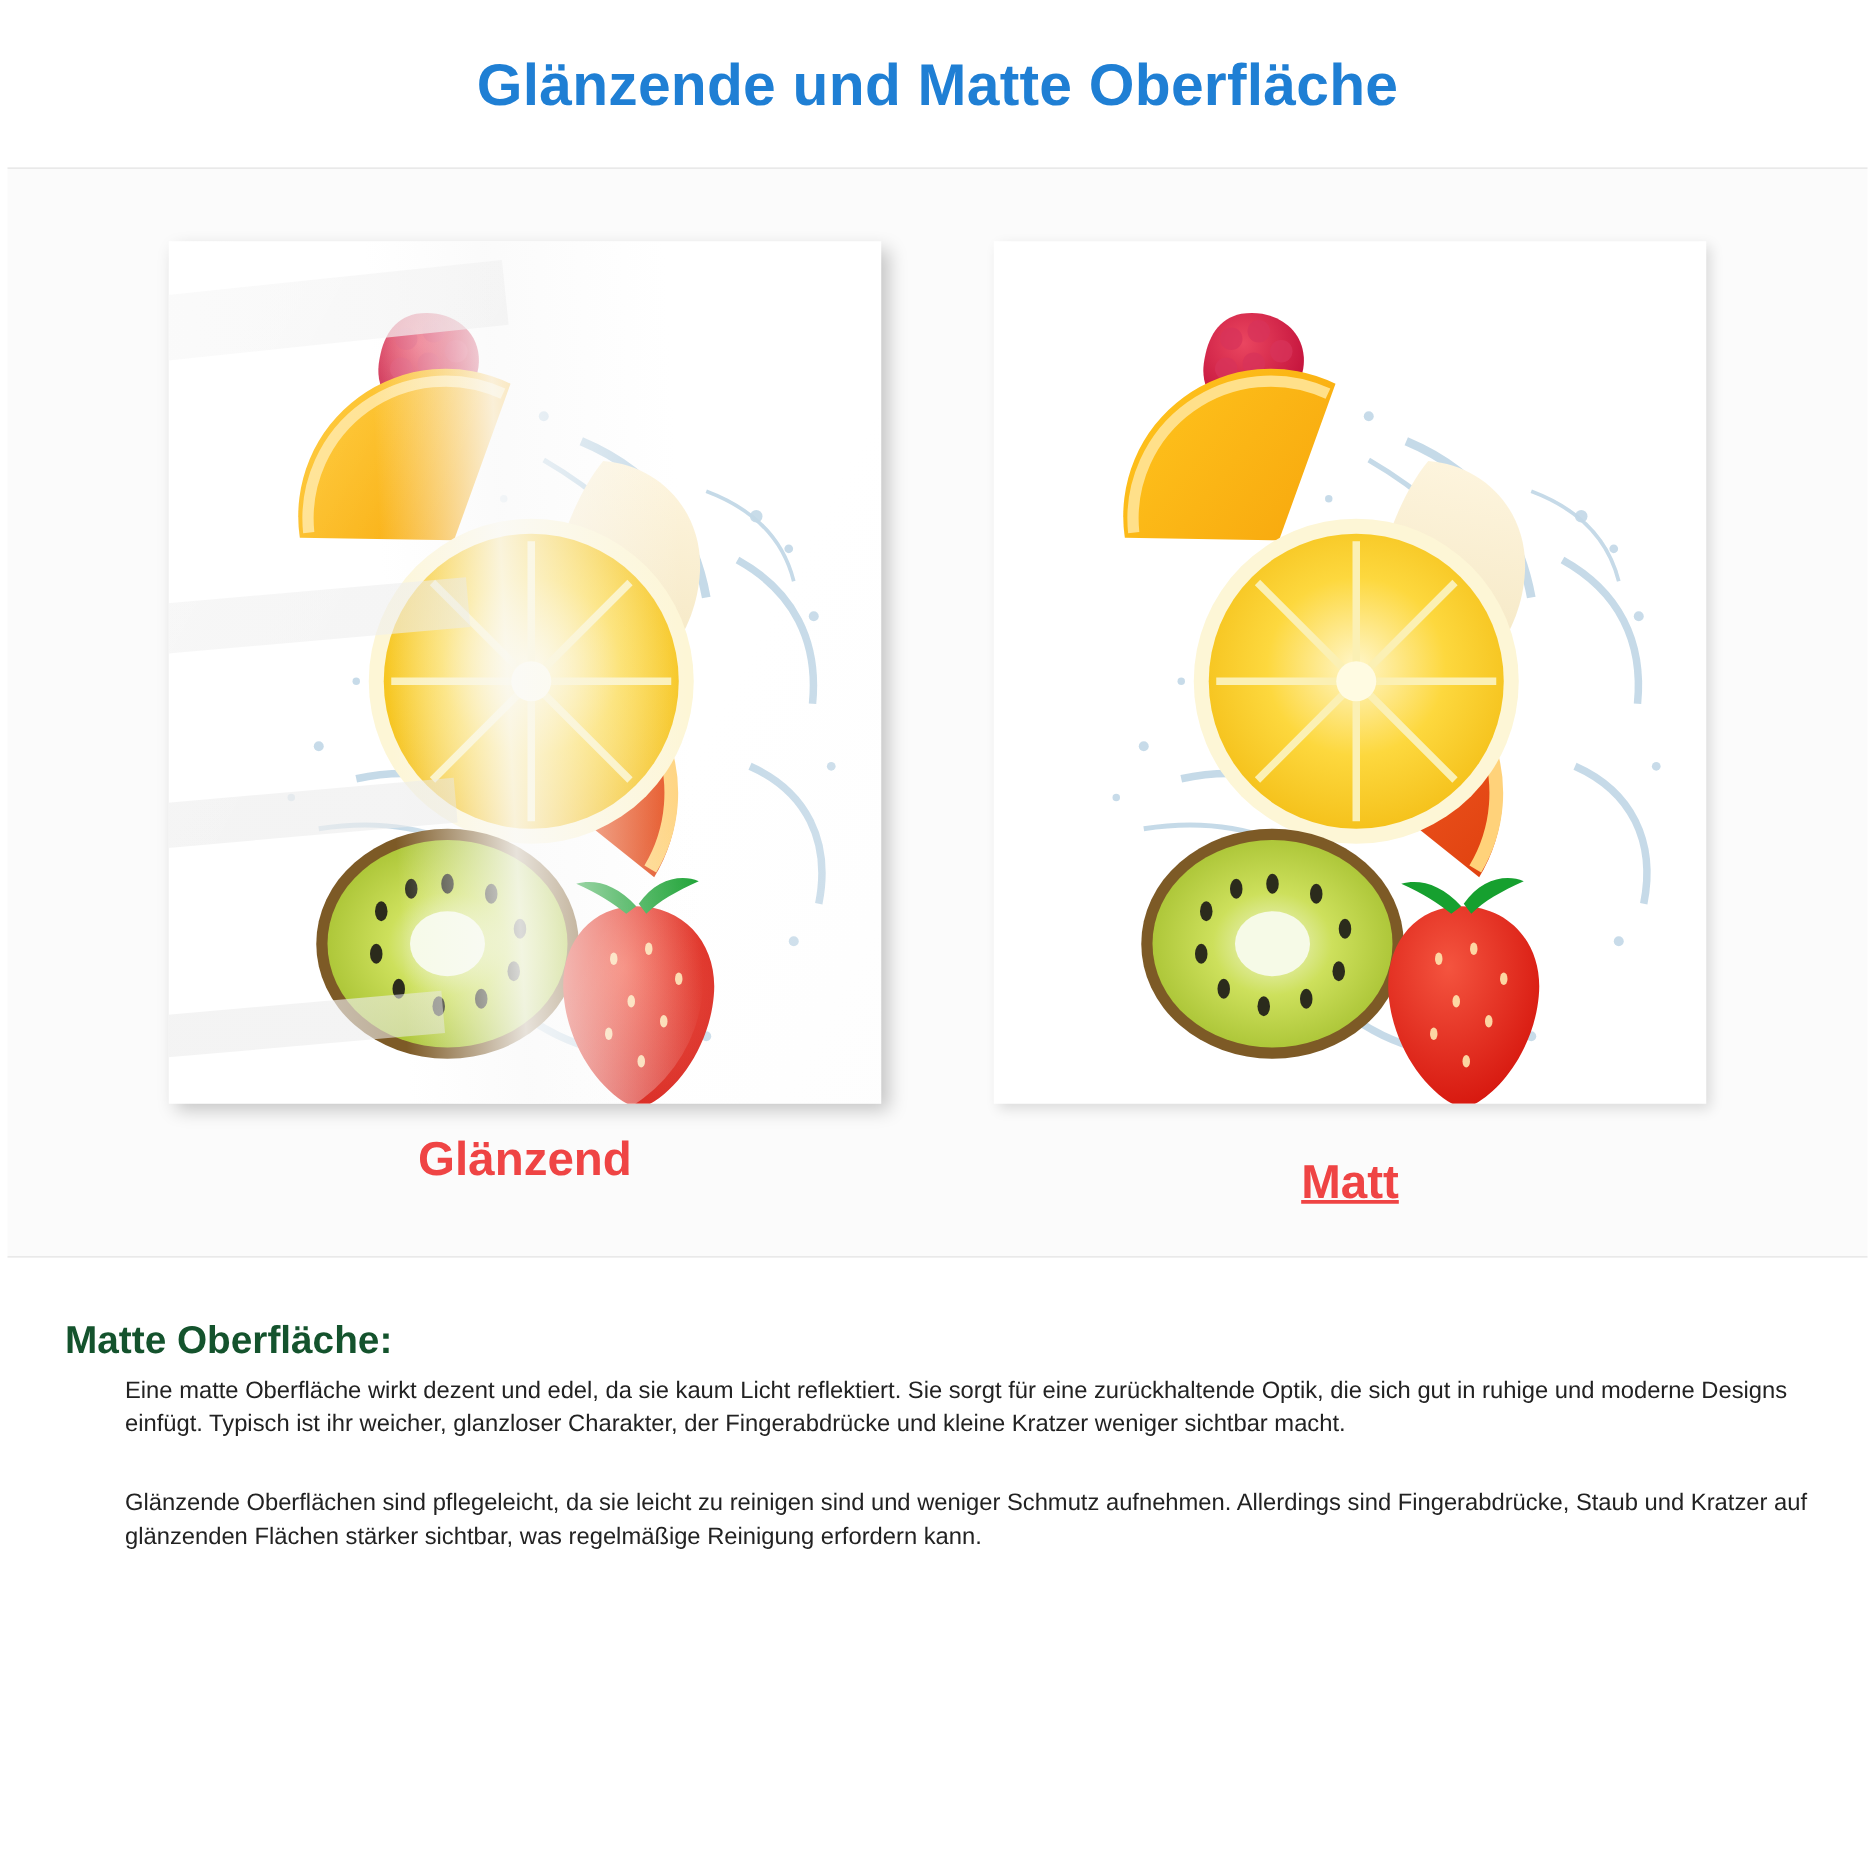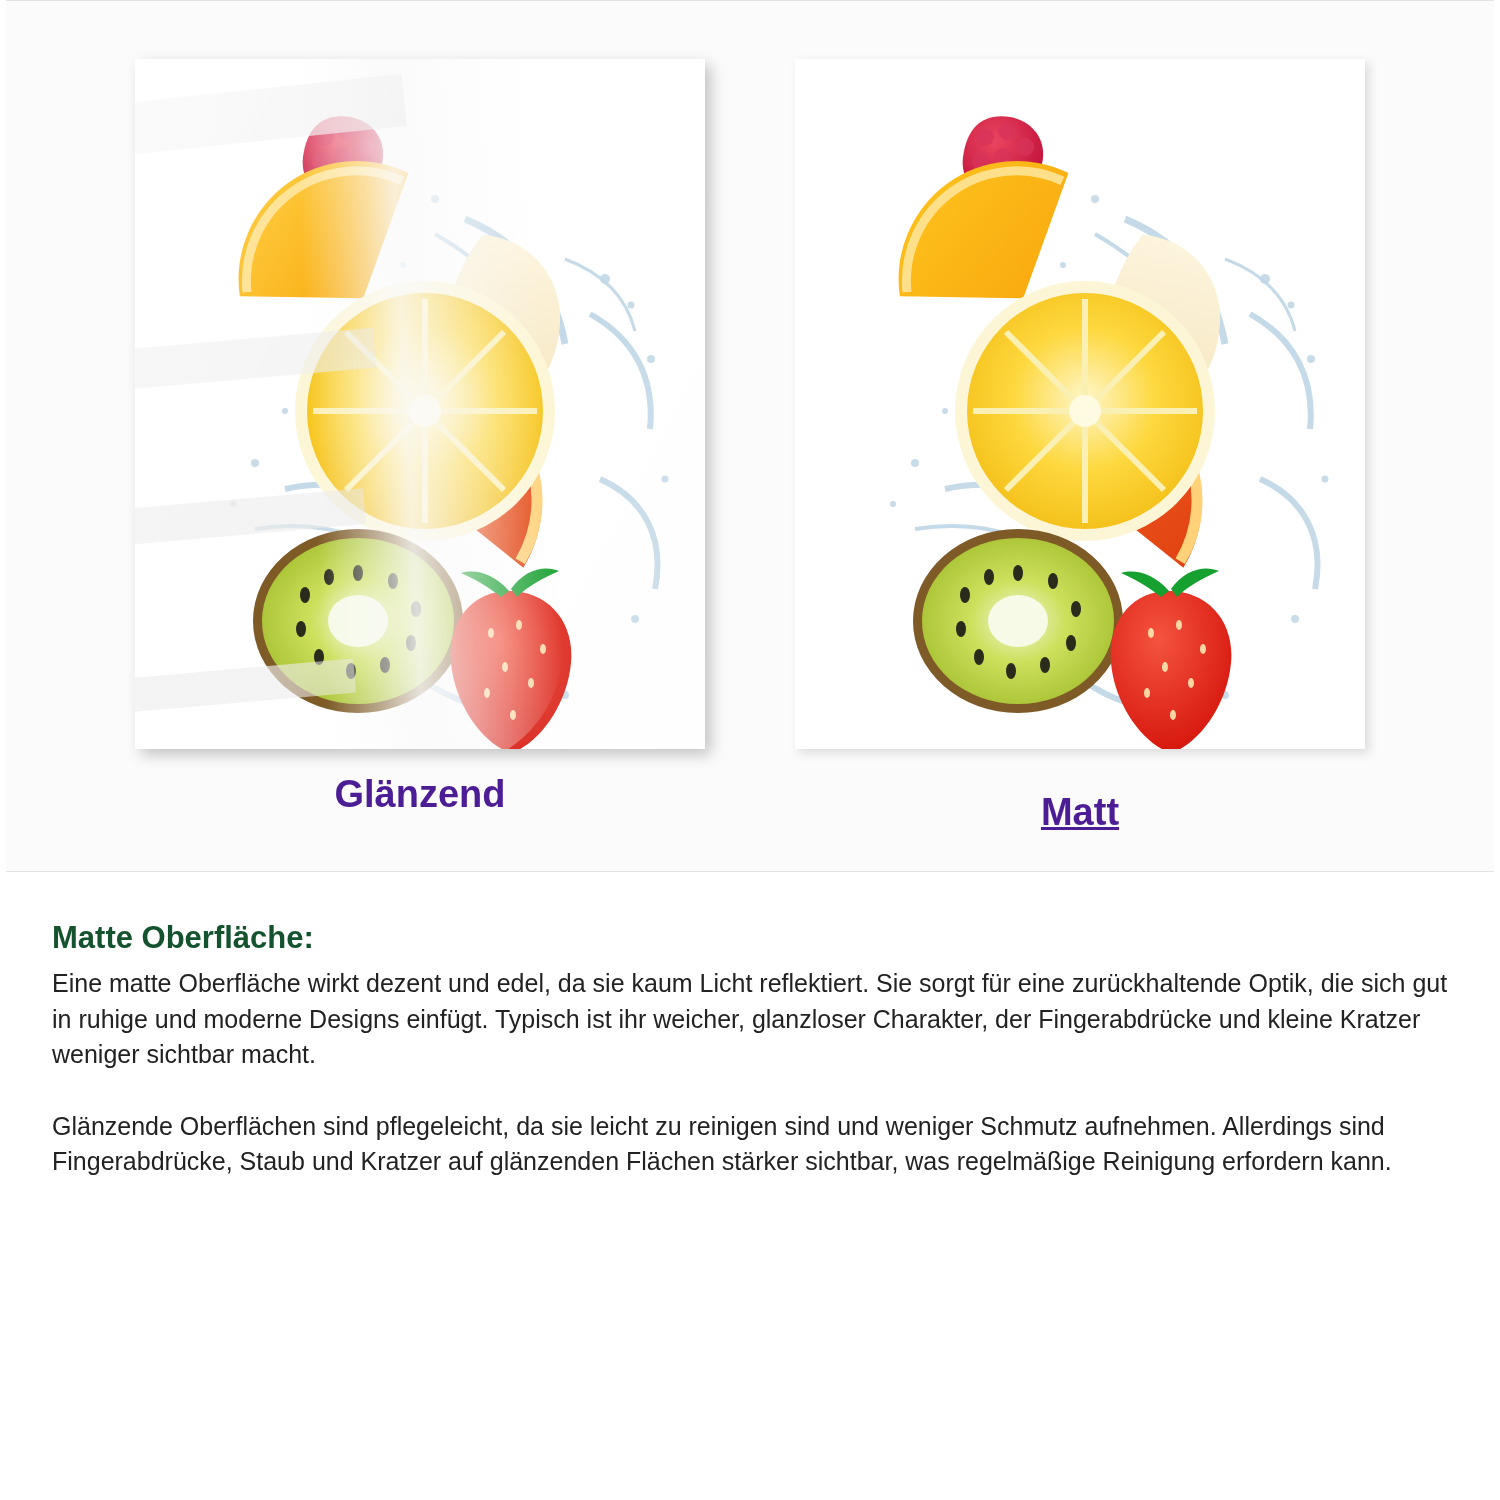--- a/index.html
+++ b/index.html
@@ -60,21 +60,21 @@
   .frame.glossy {
     box-shadow: 6px 6px 14px rgba(0,0,0,0.22);
   }
   .frame.matte {
     box-shadow: 4px 4px 10px rgba(0,0,0,0.13);
   }
   .sample-label {
     margin-top: 24px;
     font-size: 38px;
     font-weight: bold;
-    color: #4c1d95;
+    color: #ef4444;
   }
   .sample.matte-sample .sample-label { margin-top: 42px; text-decoration: underline; }
 
   
   .reflect {
     position: absolute;
     pointer-events: none;
     background: linear-gradient(100deg, rgba(255,255,255,0.92), rgba(255,255,255,0.35));
   }
   .reflect.band-a {
@@ -116,33 +116,37 @@
     flex: 1;
     padding: 48px 52px 0 52px;
   }
   .desc-heading {
     font-size: 31px;
     font-weight: bold;
     color: #14532d;
     margin-bottom: 10px;
   }
   .desc-body {
-    font-size: 25px;
+    font-size: 19px;
     line-height: 1.42;
     color: #222222;
     margin-bottom: 36px;
     max-width: 1400px;
+    margin-left: 48px;
   }
   .desc-body:last-child { margin-bottom: 0; }
 </style>
 </head>
 <body>
 
 <div class="page">
 
+  <div class="header">
+    <h1 class="header-title">Glänzende und Matte Oberfläche</h1>
+  </div>
 
   <div class="compare-panel">
 
     <div class="sample glossy-sample">
       <div class="frame glossy">
         <svg class="fruit-svg" viewBox="0 0 570 690">
           <defs>
             <radialGradient id="lemG" cx="50%" cy="45%" r="55%">
               <stop offset="0%" stop-color="#fff6c9"></stop>
               <stop offset="55%" stop-color="#fdd83e"></stop>

